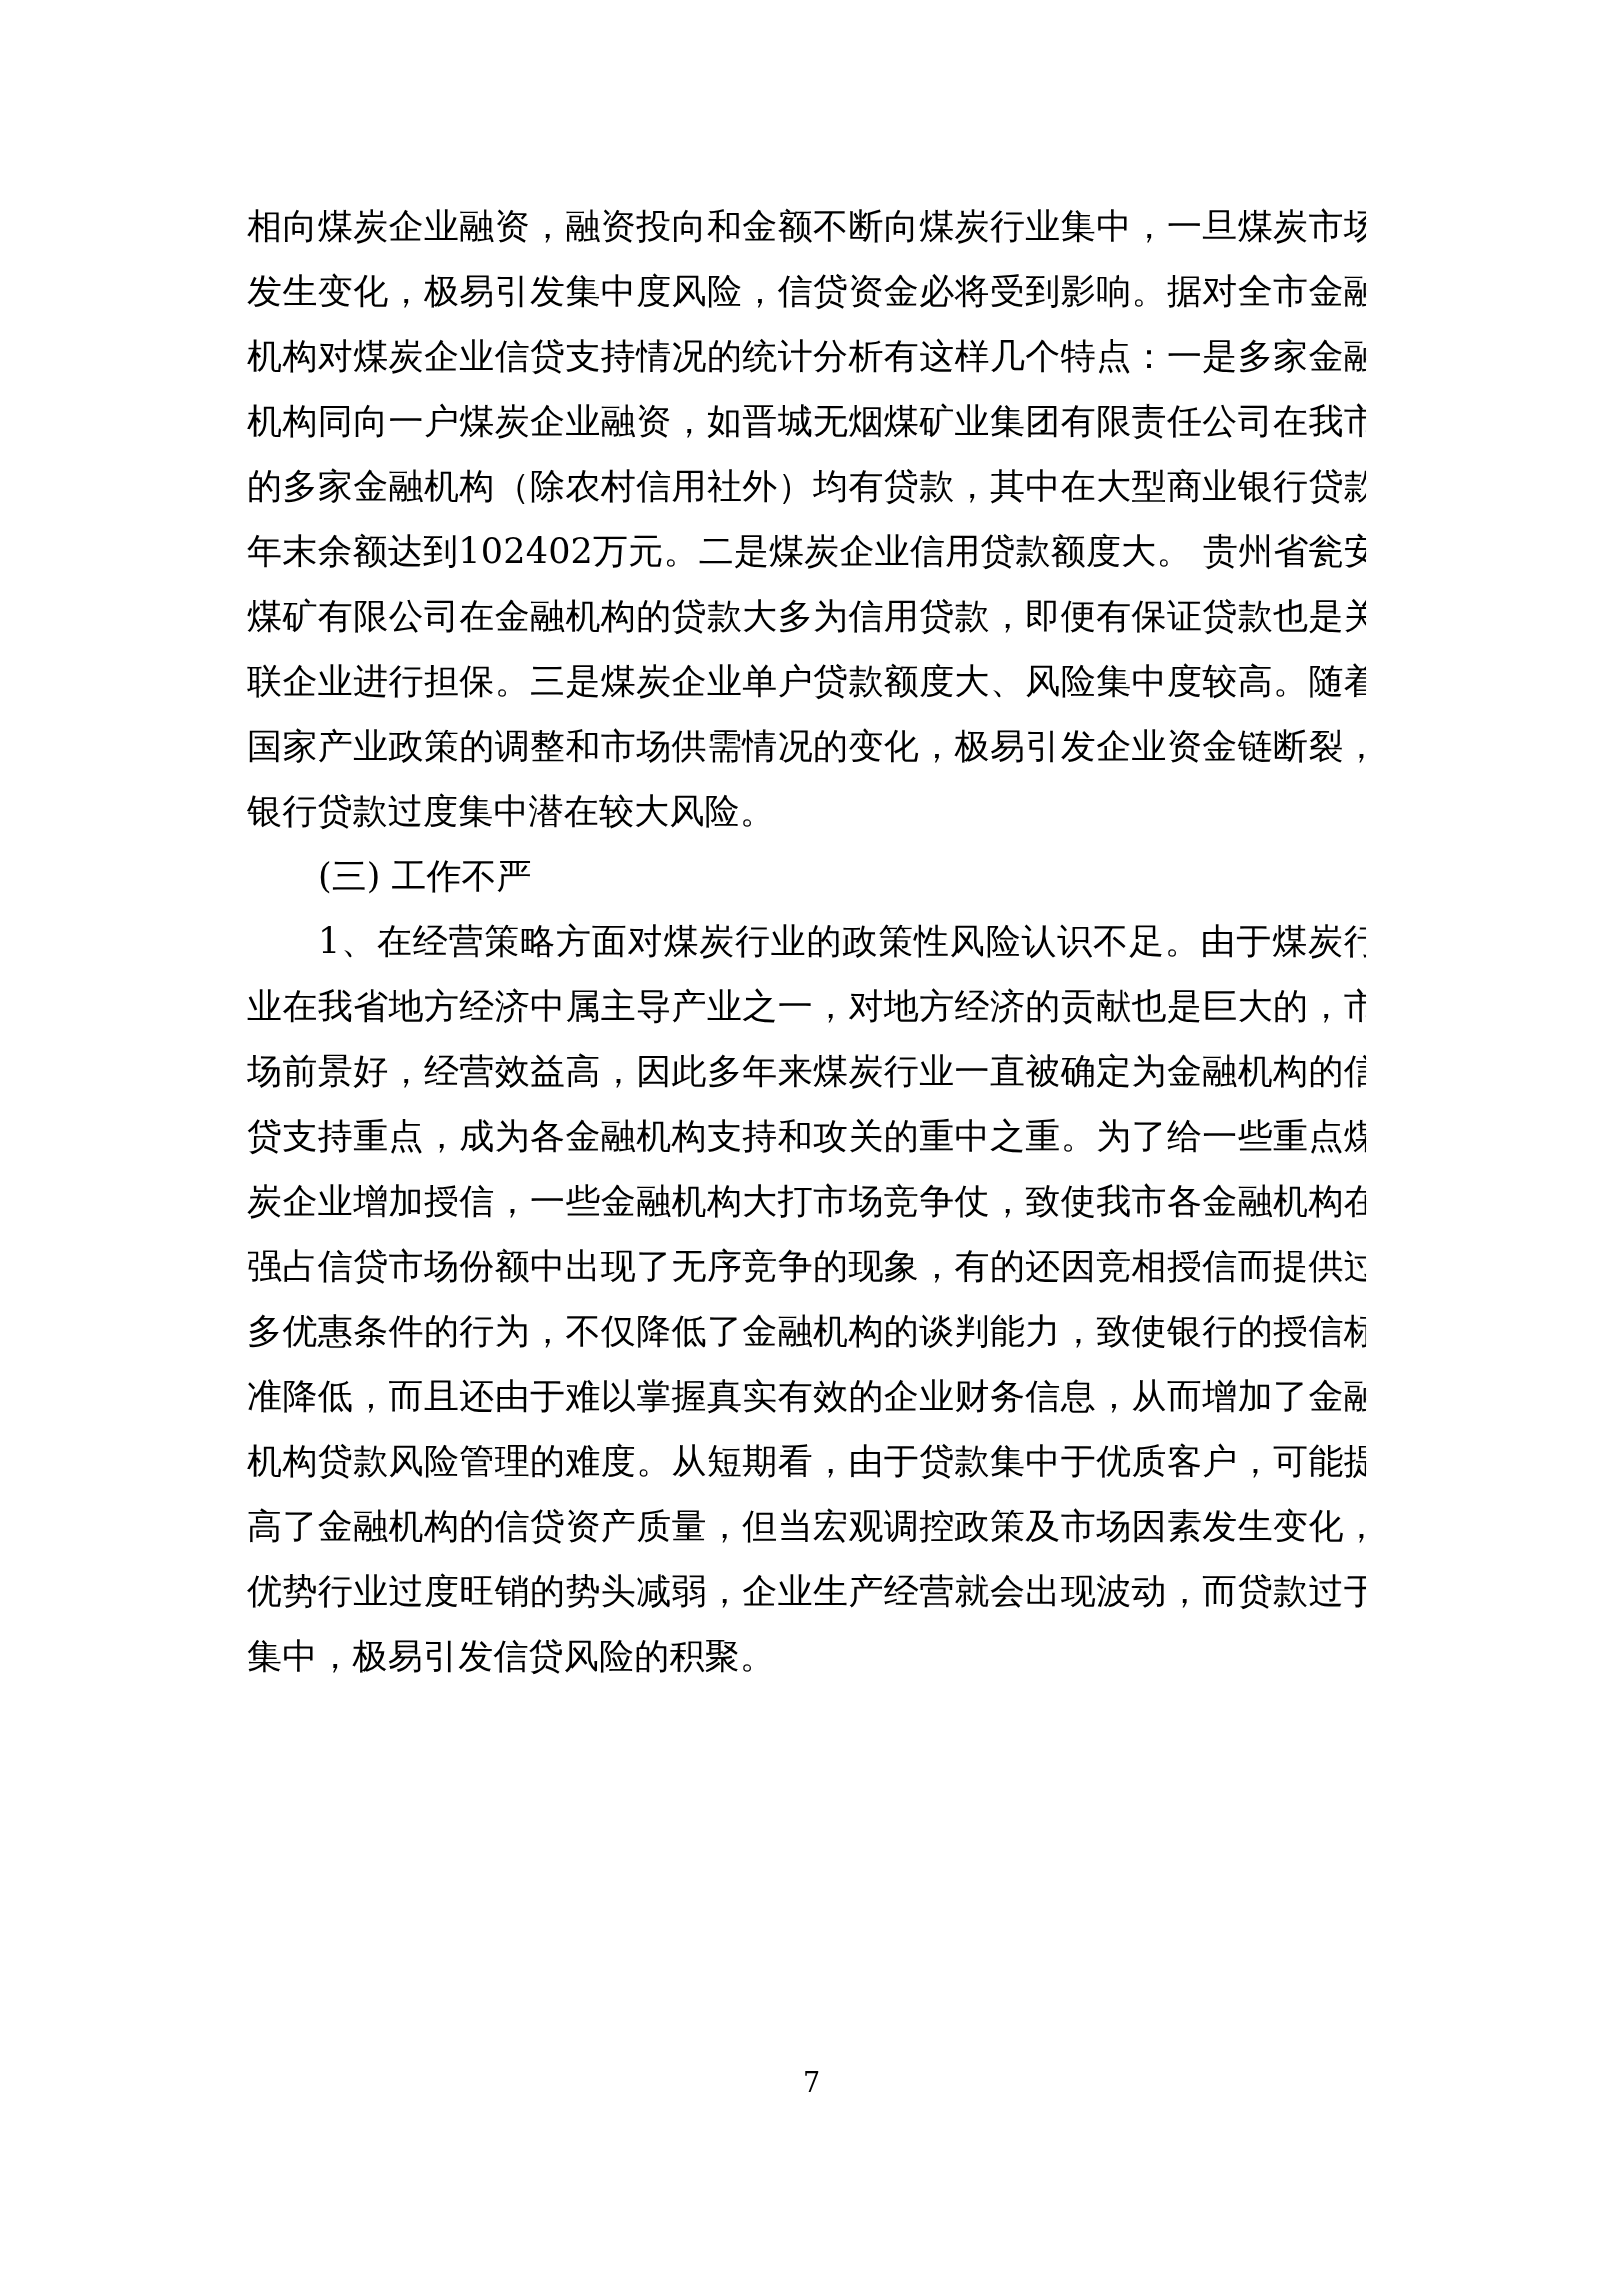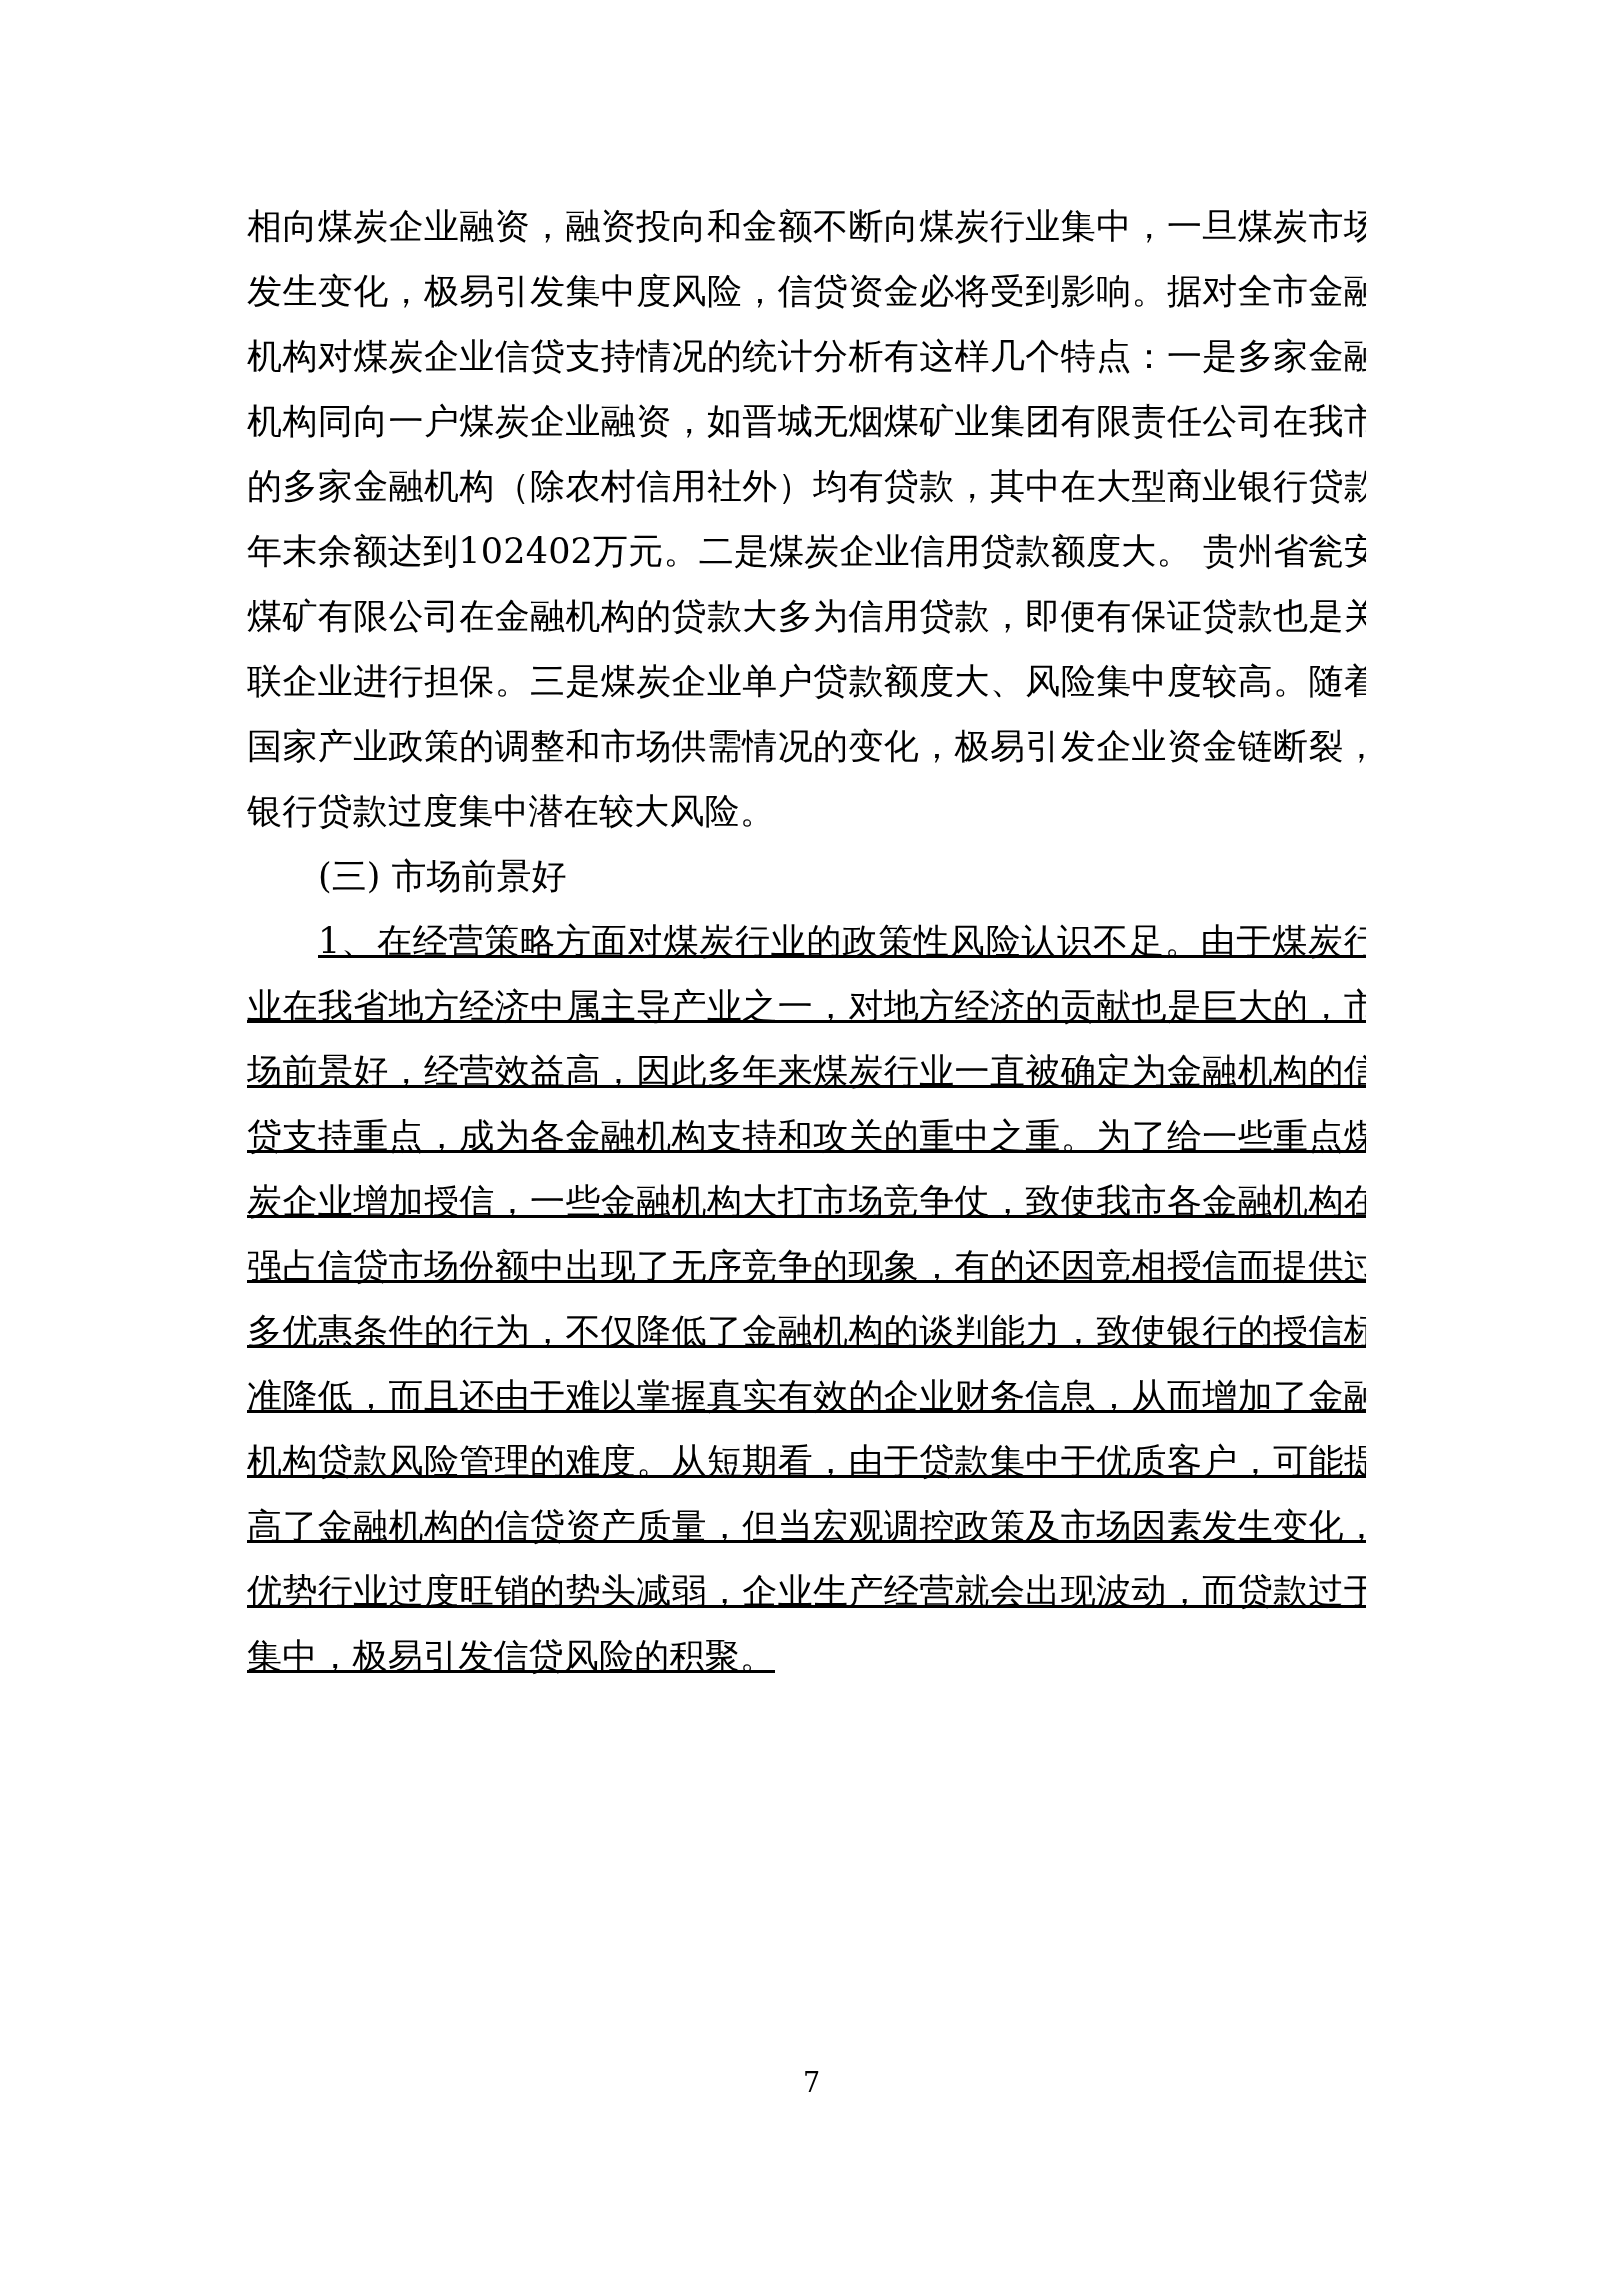--- a/index.html
+++ b/index.html
@@ -33,21 +33,20 @@
     margin: 0;
     font-size: 35px;
     line-height: 65px;
     text-align: justify;
     text-justify: inter-ideograph;
     letter-spacing: 0.2px;
     font-family: "DejaVu Serif", "Liberation Serif", serif;
   }
   p.indent {
     text-indent: 71px;
-    text-decoration: underline;
   }
   p.heading {
     margin: 0;
     font-size: 35px;
     line-height: 65px;
     text-indent: 71px;
     font-family: "DejaVu Serif", "Liberation Serif", serif;
   }
   .pagenum {
     position: absolute;
@@ -59,18 +58,18 @@
     font-family: "DejaVu Serif", "Liberation Serif", serif;
     color: #000000;
   }
 </style>
 </head>
 <body>
 
 <div class="page">
   <div class="content">
     <p class="para">相向煤炭企业融资，融资投向和金额不断向煤炭行业集中，一旦煤炭市场发生变化，极易引发集中度风险，信贷资金必将受到影响。据对全市金融机构对煤炭企业信贷支持情况的统计分析有这样几个特点：一是多家金融机构同向一户煤炭企业融资，如晋城无烟煤矿业集团有限责任公司在我市的多家金融机构（除农村信用社外）均有贷款，其中在大型商业银行贷款年末余额达到102402万元。二是煤炭企业信用贷款额度大。 贵州省瓮安煤矿有限公司在金融机构的贷款大多为信用贷款，即便有保证贷款也是关联企业进行担保。三是煤炭企业单户贷款额度大、风险集中度较高。随着国家产业政策的调整和市场供需情况的变化，极易引发企业资金链断裂，银行贷款过度集中潜在较大风险。</p>
-    <p class="heading">(三) 市场前景好</p>
+    <p class="heading">(三) 工作不严</p>
     <p class="para indent">1、在经营策略方面对煤炭行业的政策性风险认识不足。由于煤炭行业在我省地方经济中属主导产业之一，对地方经济的贡献也是巨大的，市场前景好，经营效益高，因此多年来煤炭行业一直被确定为金融机构的信贷支持重点，成为各金融机构支持和攻关的重中之重。为了给一些重点煤炭企业增加授信，一些金融机构大打市场竞争仗，致使我市各金融机构在强占信贷市场份额中出现了无序竞争的现象，有的还因竞相授信而提供过多优惠条件的行为，不仅降低了金融机构的谈判能力，致使银行的授信标准降低，而且还由于难以掌握真实有效的企业财务信息，从而增加了金融机构贷款风险管理的难度。从短期看，由于贷款集中于优质客户，可能提高了金融机构的信贷资产质量，但当宏观调控政策及市场因素发生变化，优势行业过度旺销的势头减弱，企业生产经营就会出现波动，而贷款过于集中，极易引发信贷风险的积聚。</p>
   </div>
   <div class="pagenum">7</div>
 </div>
 
 
 </body></html>

